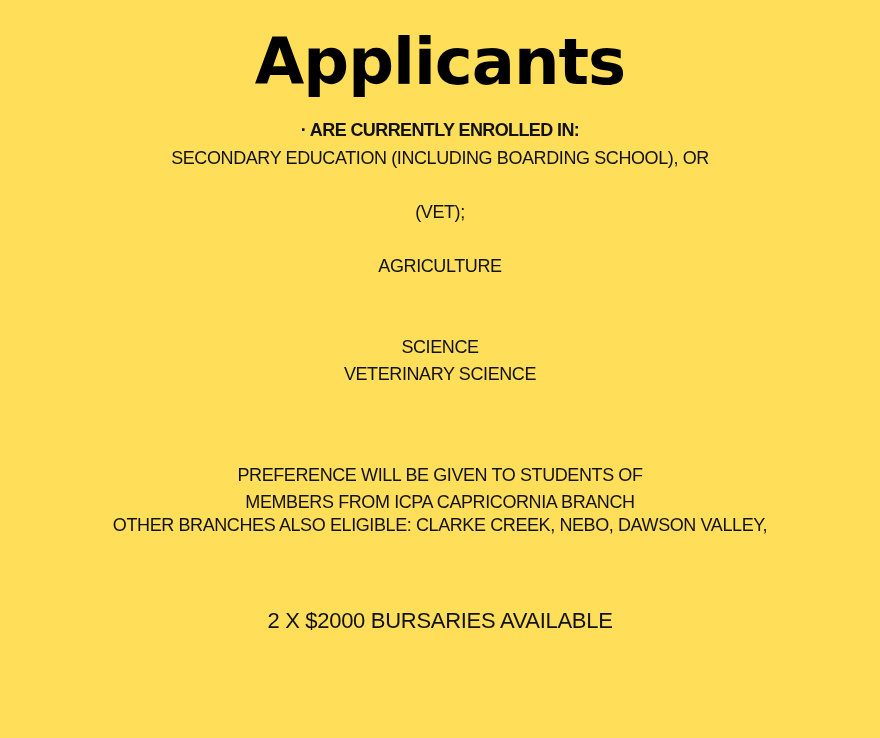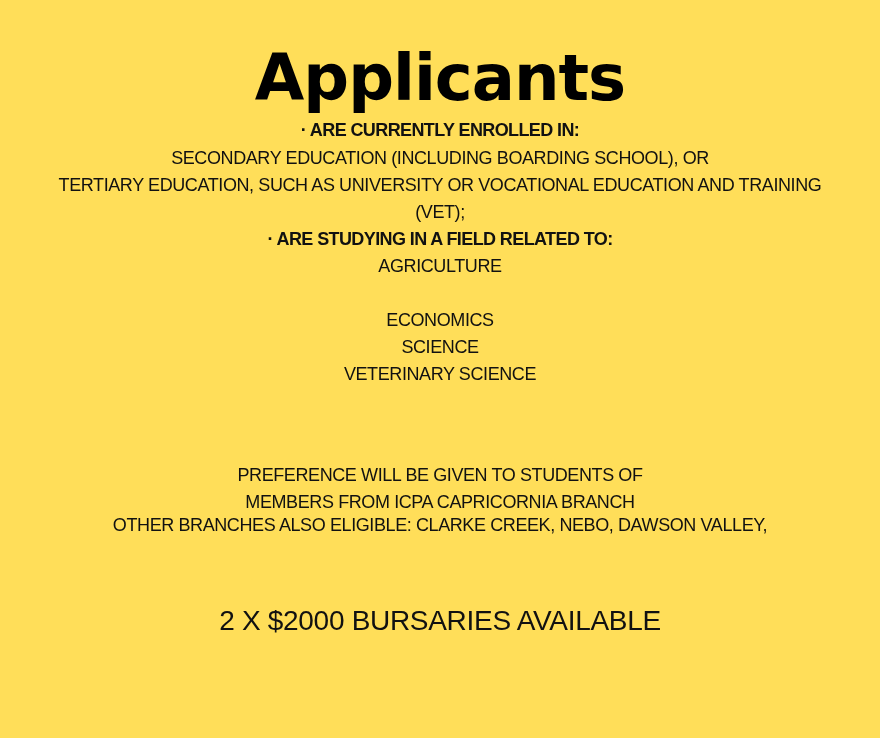--- a/index.html
+++ b/index.html
@@ -25,52 +25,49 @@
     .title {
       position: absolute;
       left: 0; right: 0;
       top: 22px;
       font-family: "DejaVu Sans", sans-serif;
       font-weight: bold;
       font-size: 64px;
       line-height: 80px;
       letter-spacing: -1px;
       color: #000;
-      margin: 16px;
+      margin: 0;
     }
     .line {
       position: absolute;
       left: 0; right: 0;
       font-size: 18px;
       line-height: 27px;
       letter-spacing: -0.4px;
       white-space: nowrap;
       text-transform: uppercase;
     }
     .line.bold { font-weight: bold; letter-spacing: -0.6px; }
     .line.big {
-      font-size: 28px;
+      font-size: 22px;
       line-height: 30px;
       letter-spacing: -0.3px;
     }
   </style>
 </head>
 <body>
 
 <div class="page">
   <h1 class="title">Applicants</h1>
 
   <div class="line bold" style="top:117px">· ARE CURRENTLY ENROLLED IN:</div>
   <div class="line" style="top:145px">SECONDARY EDUCATION (INCLUDING BOARDING SCHOOL), OR</div>
-  <div class="line" style="top:172px">TERTIARY EDUCATION, SUCH AS UNIVERSITY OR VOCATIONAL EDUCATION AND TRAINING</div>
   <div class="line" style="top:199px">(VET);</div>
 
-  <div class="line bold" style="top:226px">· ARE STUDYING IN A FIELD RELATED TO:</div>
   <div class="line" style="top:253px">AGRICULTURE</div>
-  <div class="line" style="top:307px">ECONOMICS</div>
   <div class="line" style="top:334px">SCIENCE</div>
   <div class="line" style="top:361px">VETERINARY SCIENCE</div>
 
 
   <div class="line" style="top:462px">PREFERENCE WILL BE GIVEN TO STUDENTS OF</div>
   <div class="line" style="top:489px">MEMBERS FROM ICPA CAPRICORNIA BRANCH</div>
   <div class="line" style="top:512px">OTHER BRANCHES ALSO ELIGIBLE: CLARKE CREEK, NEBO, DAWSON VALLEY,</div>
 
   <div class="line big" style="top:606px">2 X $2000 BURSARIES AVAILABLE</div>
 </div>

